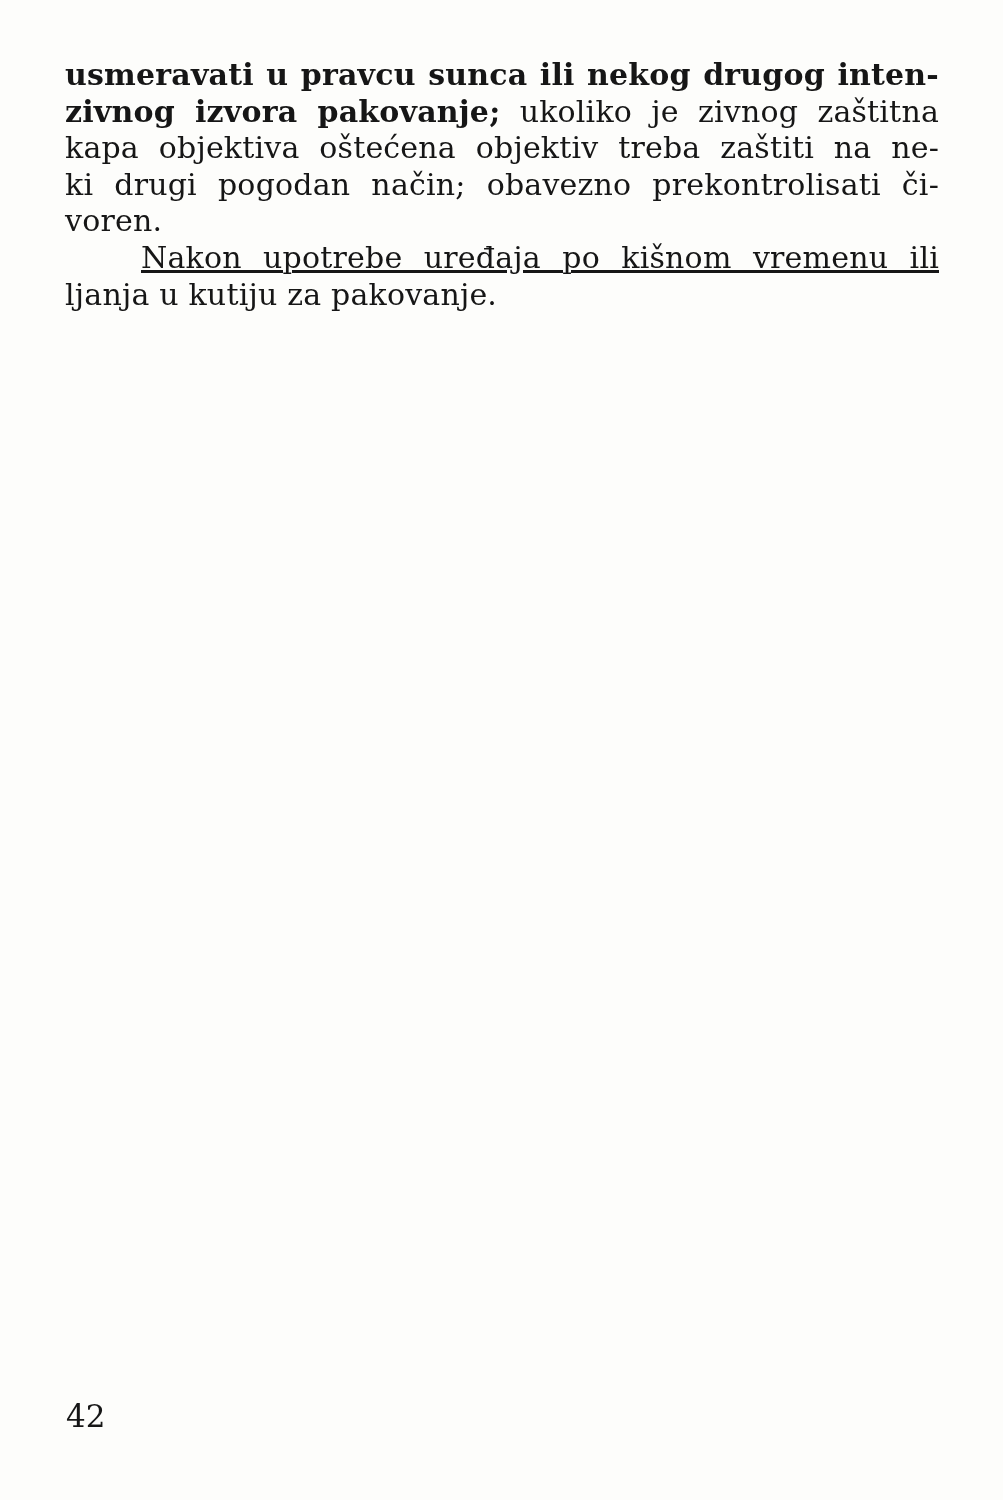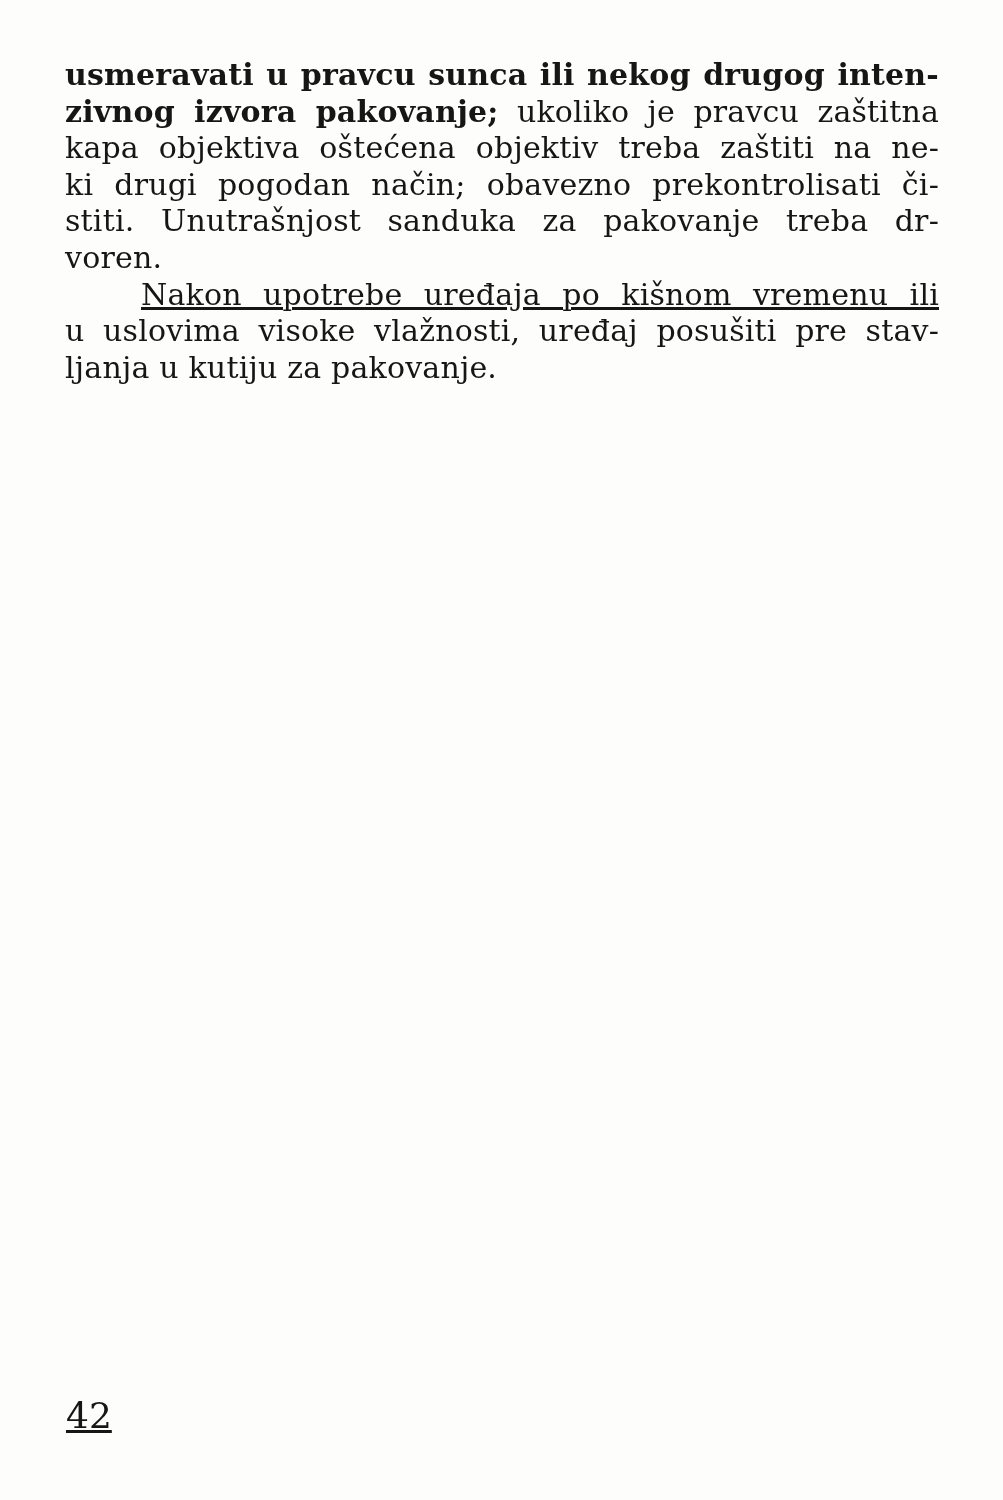--- a/index.html
+++ b/index.html
@@ -42,49 +42,46 @@
     padding-left: 76px;
     text-decoration: underline;
   }
   .line .b {
     font-weight: 700;
   }
   .page-number {
     position: absolute;
     left: 66px;
     top: 1398px;
-    font-size: 36px;
+    font-size: 31px;
     line-height: 36px;
-    text-decoration: underline;
   }
 </style>
 </head>
 <body>
 
 <div class="page">
 
   <div class="text-block">
 
     <div class="line"><span class="b">usmeravati u pravcu sunca ili nekog drugog inten-</span><span></span></div>
 
-    <div class="line"><span class="b">zivnog izvora pakovanje;</span><span> ukoliko je pravcu zaštitna</span></div>
+    <div class="line"><span class="b">zivnog izvora pakovanje;</span><span> ukoliko je zivnog zaštitna</span></div>
 
     <div class="line"><span class="b"></span><span>kapa objektiva oštećena objektiv treba zaštiti na ne-</span></div>
 
     <div class="line"><span class="b"></span><span>ki drugi pogodan način; obavezno prekontrolisati či-</span></div>
 
 
-    <div class="line"><span class="b"></span><span>stiti. Unutrašnjost sanduka za pakovanje treba dr-</span></div>
 
 
     <div class="line last"><span class="b"></span><span>voren.</span></div>
 
     <div class="line indent"><span class="b"></span><span>Nakon upotrebe uređaja po kišnom vremenu ili</span></div>
 
-    <div class="line"><span class="b"></span><span>u uslovima visoke vlažnosti, uređaj posušiti pre stav-</span></div>
 
     <div class="line last"><span class="b"></span><span>ljanja u kutiju za pakovanje.</span></div>
 
   </div>
 
   <div class="page-number">42</div>
 
 </div>
 
 </body></html>

